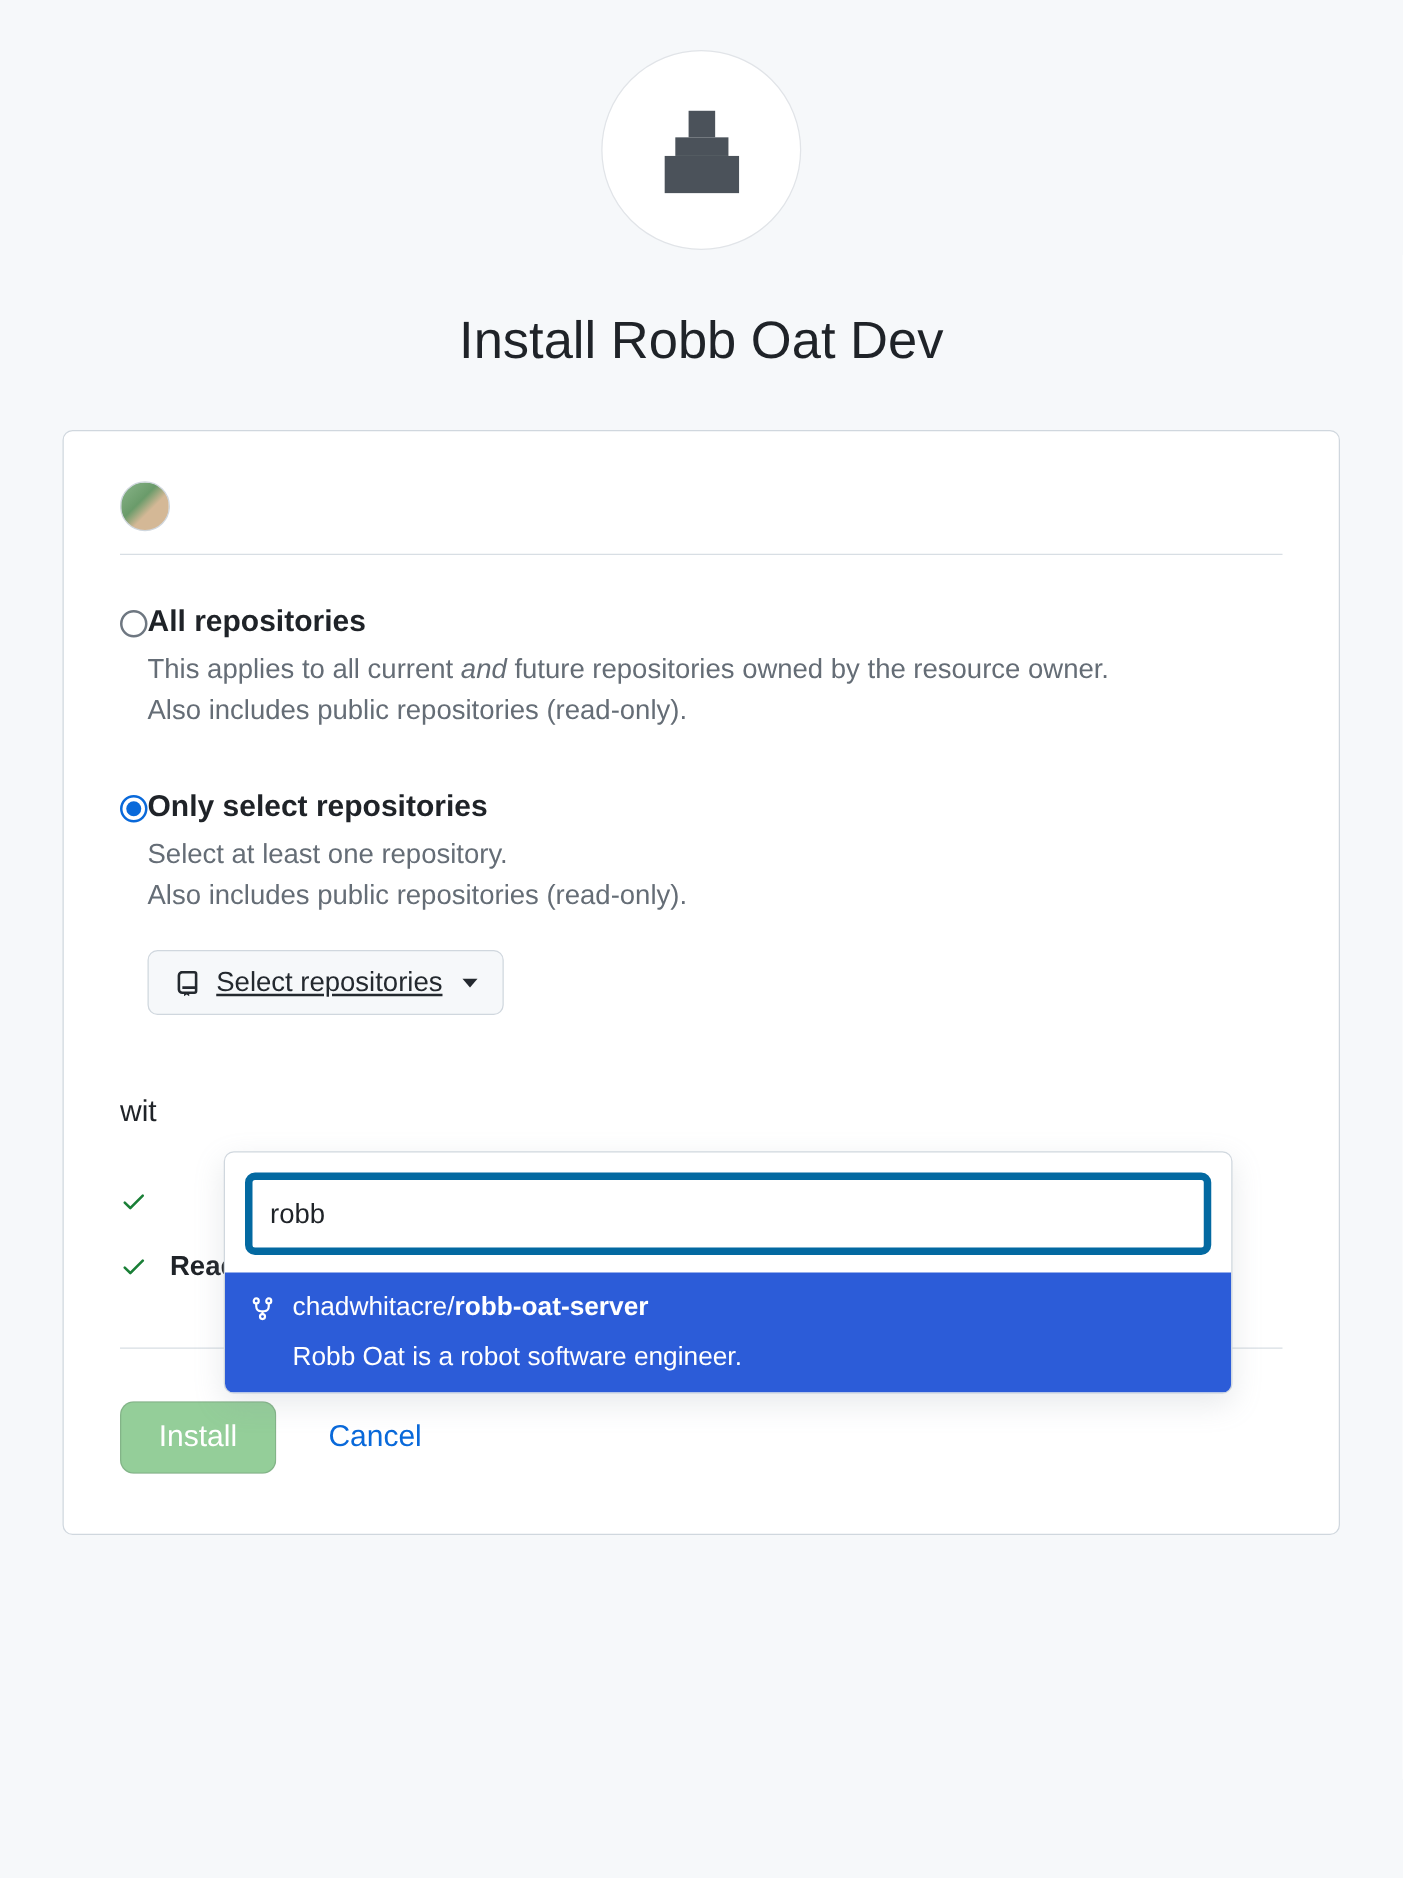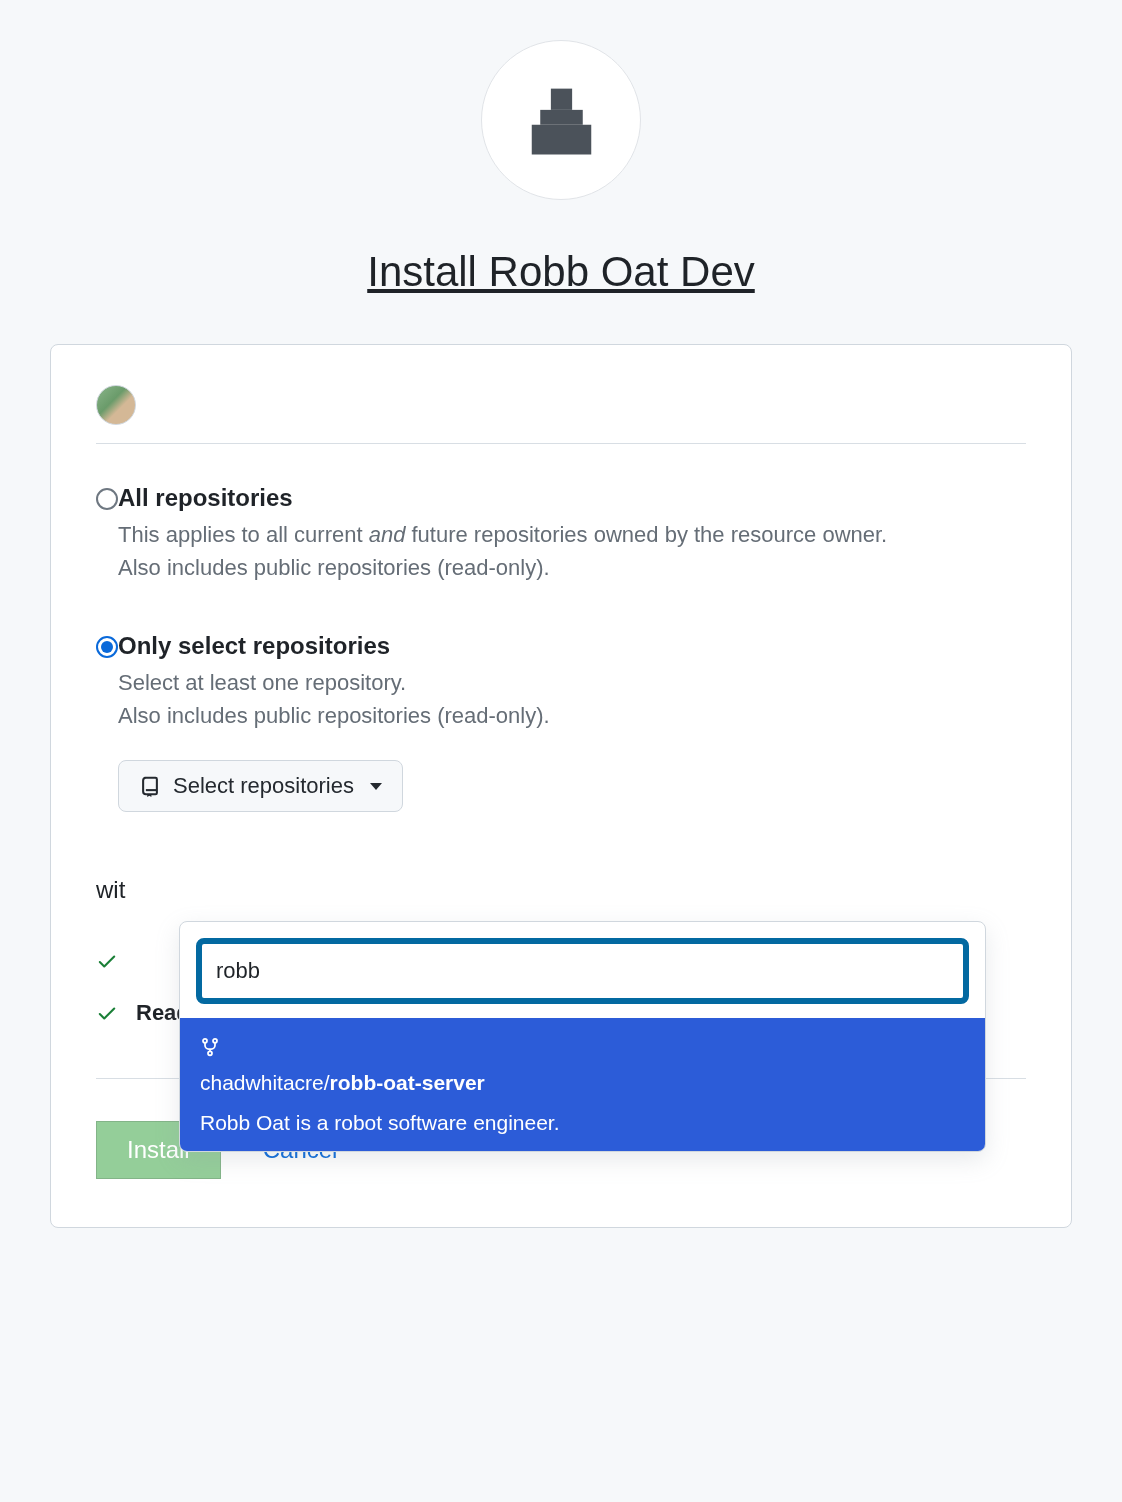--- a/index.html
+++ b/index.html
@@ -31,21 +31,20 @@
     .app-icon-svg {
       width: 85px;
       height: 85px;
     }
     .page-title {
       text-align: center;
       font-size: 42px;
       font-weight: 500;
       margin-top: 48px;
       color: #1f2328;
-      text-decoration: underline;
     }
     .card {
       background: #ffffff;
       border: 1px solid #d0d7de;
       border-radius: 8px;
       margin-top: 48px;
       padding: 40px 45px 48px 45px;
       position: relative;
     }
     .install-header {
@@ -122,20 +121,21 @@
       border: 1px solid #d0d7de;
       border-radius: 8px;
       padding: 12px 20px;
       font-size: 22px;
       font-weight: 500;
       color: #24292f;
       display: inline-flex;
       align-items: center;
       gap: 12px;
       cursor: pointer;
+      text-decoration: underline;
     }
     .repo-icon-svg {
       width: 22px;
       height: 22px;
     }
     .caret-down {
       width: 0;
       height: 0;
       border-left: 6px solid transparent;
       border-right: 6px solid transparent;
@@ -166,21 +166,20 @@
       color: #1f2328;
     }
     .dropdown-item {
       background: #2c5cd8;
       color: #ffffff;
       padding: 16px 20px;
       display: flex;
       gap: 14px;
       align-items: flex-start;
       cursor: pointer;
-      flex-direction: column;
     }
     .fork-icon-svg {
       width: 20px;
       height: 20px;
       flex-shrink: 0;
       margin-top: 3px;
     }
     .dropdown-item-content {
       flex: 1;
     }
@@ -229,21 +228,21 @@
     .footer-actions {
       display: flex;
       align-items: center;
       gap: 42px;
       margin-top: 42px;
     }
     .install-btn {
       background: #94ce99;
       color: #ffffff;
       border: 1px solid rgba(31,35,40,0.15);
-      border-radius: 0;
+      border-radius: 11px;
       padding: 14px 30px;
       font-size: 24px;
       font-weight: 500;
       cursor: pointer;
     }
     .cancel-link {
       color: #0969da;
       font-size: 24px;
       font-weight: 500;
       text-decoration: none;

